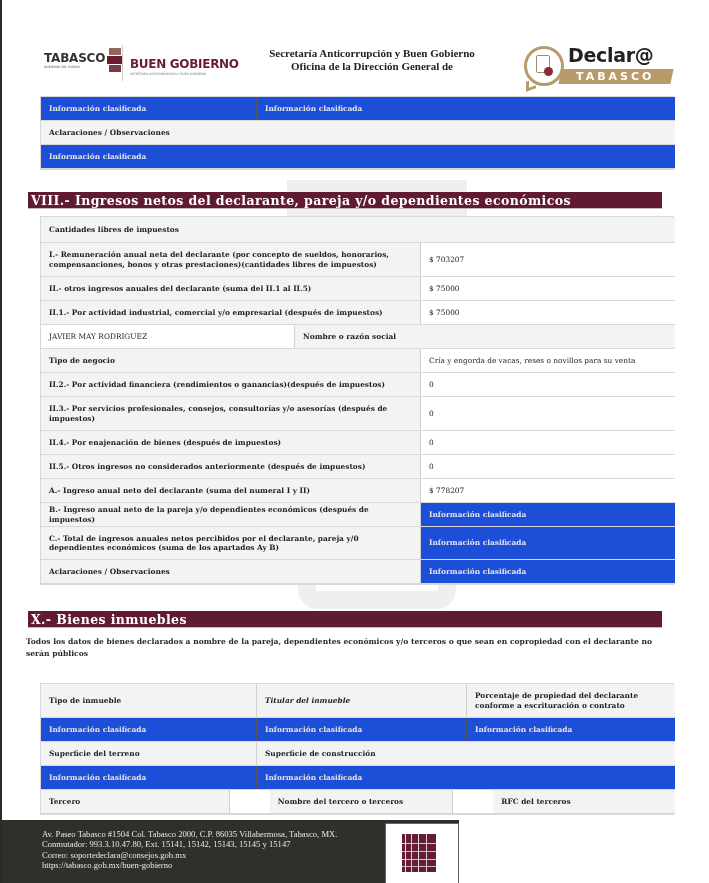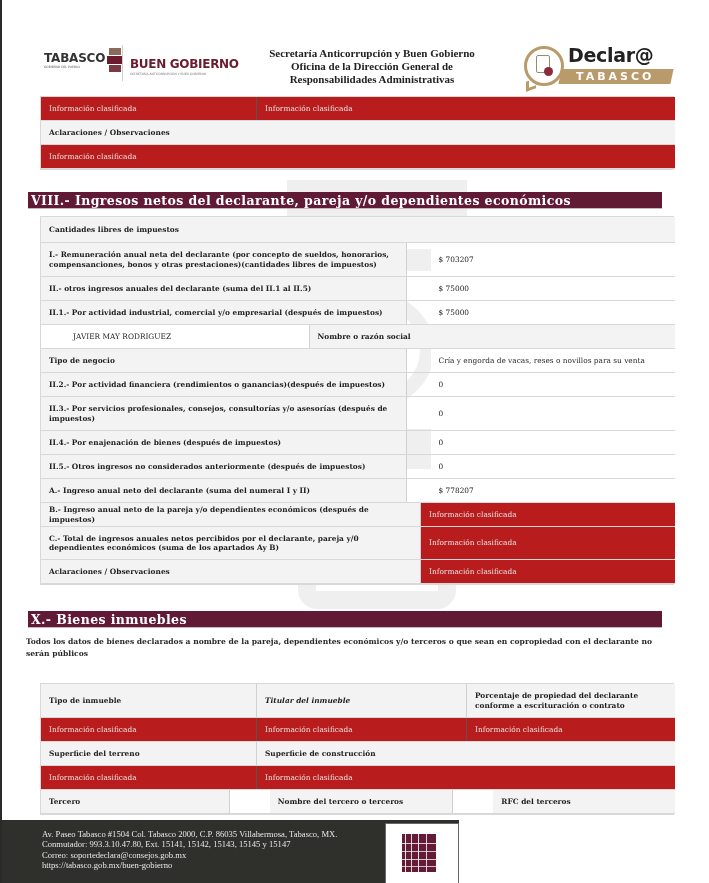--- a/index.html
+++ b/index.html
@@ -30,23 +30,23 @@
   .declara .check { position: absolute; left: 20px; top: 23px; width: 9px; height: 9px; border-radius: 50%; background: #8c2a3a; }
   .declara .brand { position: absolute; left: 44px; top: 0px; font-family: "DejaVu Sans", sans-serif; font-weight: bold; font-size: 19px; color: #222; letter-spacing: -0.3px; }
   .declara .band { position: absolute; left: 36px; top: 25px; width: 112px; height: 15px; background: #b99a6a; transform: skewX(-12deg); }
   .declara .band-text { position: absolute; left: 52px; top: 25px; font-family: "DejaVu Sans", sans-serif; font-weight: bold; font-size: 11px; color: #fff; letter-spacing: 3px; line-height: 15px; }
 
   
   .tbl { position: absolute; left: 38px; width: 634px; border-collapse: collapse; }
   .row { display: flex; width: 634px; border-bottom: 1px solid #d8d8d8; }
   .cell { font-size: 7.4px; line-height: 9.5px; padding: 0 8px; display: flex; align-items: center; border-right: 1px solid #d0d0d0; }
   .cell:last-child { border-right: none; }
-  .dark { background: #b91c1c; color: #e6e6e6; border-color: #555; }
+  .dark { background: #1d4ed8; color: #e6e6e6; border-color: #555; font-weight: bold; }
   .light { background: #f3f3f3; }
-  .white { background: #ffffff; margin-left: 24px; }
+  .white { background: #ffffff; }
   .bold { font-weight: bold; }
   .section-bar { position: absolute; left: 26px; width: 634px; height: 17px; background: #611a33; color: #fff; font-family: "DejaVu Serif", serif; font-weight: bold; font-size: 12.5px; line-height: 17px; padding-left: 3px; letter-spacing: 0.4px; border-bottom: 1.5px solid #c9b6bd; }
   .note { position: absolute; left: 24px; top: 636px; width: 640px; font-size: 7.6px; line-height: 12px; font-weight: bold; color: #2a2a2a; }
   .framed { border: 1px solid #d8d8d8; }
 
   
   .footer { position: absolute; left: 0; top: 820px; width: 457px; height: 63px; background: #2f302c; }
   .footer-text { position: absolute; left: 40px; top: 9px; font-family: "Liberation Serif", serif; font-size: 8.6px; line-height: 10.3px; color: #e8e8e8; }
   .qr-box { position: absolute; left: 383px; top: 823px; width: 74px; height: 60px; background: #fff; border: 1px solid #666; border-bottom: none; }
   .qr { position: absolute; left: 16px; top: 10px; width: 34px; height: 38px; background: #641b35;
@@ -80,21 +80,20 @@
       </div>
     </div>
     <div class="logo-divider"></div>
     <div class="logo-bg">
       <div class="word">BUEN GOBIERNO</div>
       <div class="sub">SECRETARÍA ANTICORRUPCIÓN Y BUEN GOBIERNO</div>
     </div>
     <div class="header-title">
       <div>Secretaría Anticorrupción y Buen Gobierno</div>
       <div>Oficina de la Dirección General de</div>
-      <div>Responsabilidades Administrativas</div>
     </div>
     <div class="declara">
       <div class="bubble-tail"></div>
       <div class="bubble"></div>
       <div class="doc"></div>
       <div class="check"></div>
       <div class="band"></div>
       <div class="brand">Declar@</div>
       <div class="band-text">TABASCO</div>
     </div>

